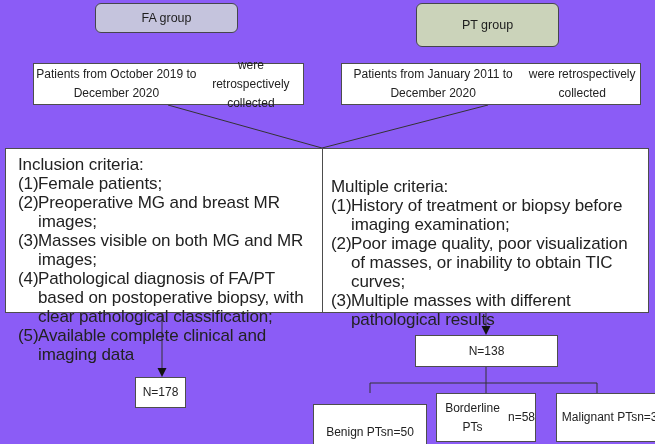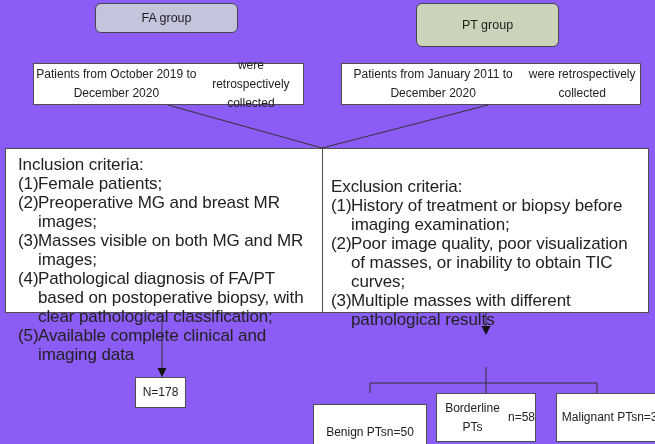--- a/index.html
+++ b/index.html
@@ -113,39 +113,42 @@
       <div class="crit-row">
         <span class="crit-num">(4)</span>
         <span class="crit-text">Pathological diagnosis of FA/PT based on postoperative biopsy, with clear pathological classification;</span>
       </div>
       <div class="crit-row">
         <span class="crit-num">(5)</span>
         <span class="crit-text">Available complete clinical and imaging data</span>
       </div>
     </div>
     <div id="exclusion-panel" class="crit-panel">
-      <div class="crit-title">Exclusion criteria:</div>
+      <div class="crit-title">Multiple criteria:</div>
       <div class="crit-row">
         <span class="crit-num">(1)</span>
         <span class="crit-text">History of treatment or biopsy before imaging examination;</span>
       </div>
       <div class="crit-row">
         <span class="crit-num">(2)</span>
         <span class="crit-text">Poor image quality, poor visualization of masses, or inability to obtain TIC curves;</span>
       </div>
       <div class="crit-row">
         <span class="crit-num">(3)</span>
         <span class="crit-text">Multiple masses with different pathological results</span>
       </div>
     </div>
   </div>
 
   <div id="n147" class="box">
     <span>N=178</span>
   </div>
+  <div id="n138" class="box">
+    <span>N=138</span>
+  </div>
 
   <div id="outcome-benign" class="box">
     <span>Benign PTs</span>
     <span>n=50</span>
   </div>
   <div id="outcome-borderline" class="box">
     <span>Borderline PTs</span>
     <span>n=58</span>
   </div>
   <div id="outcome-malignant" class="box">

